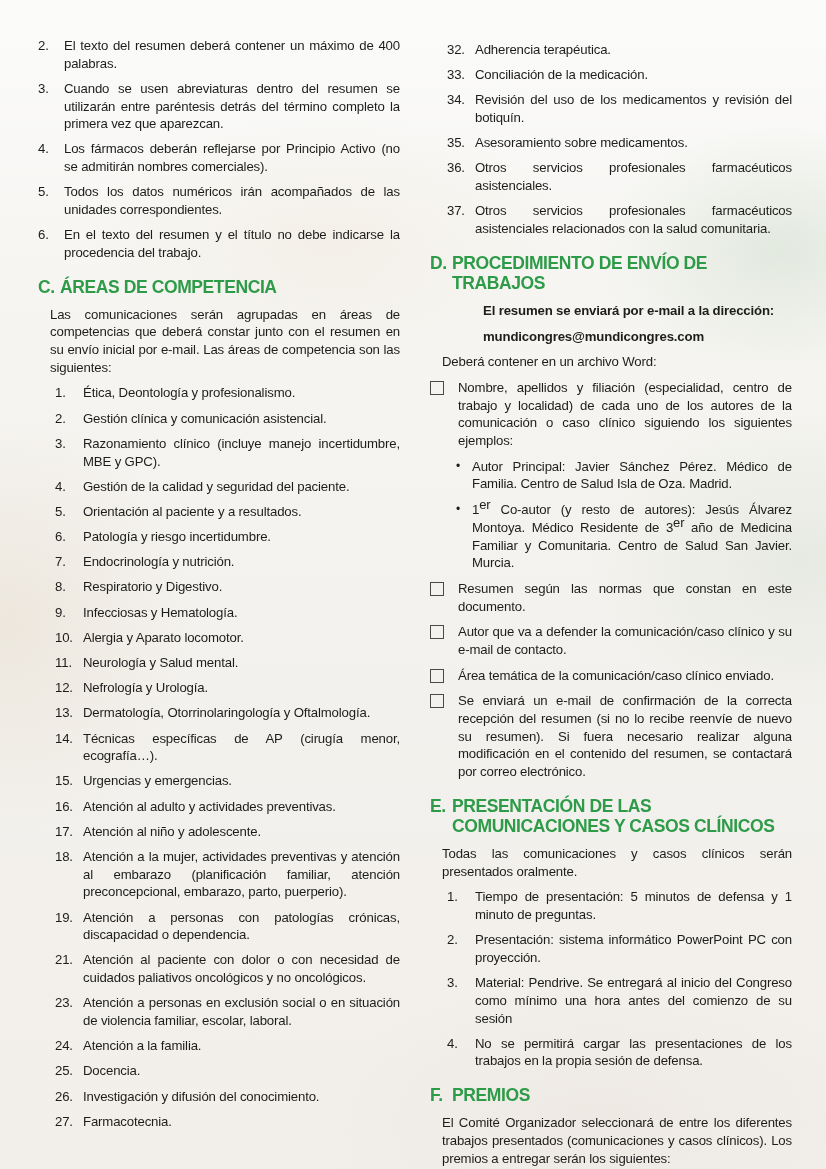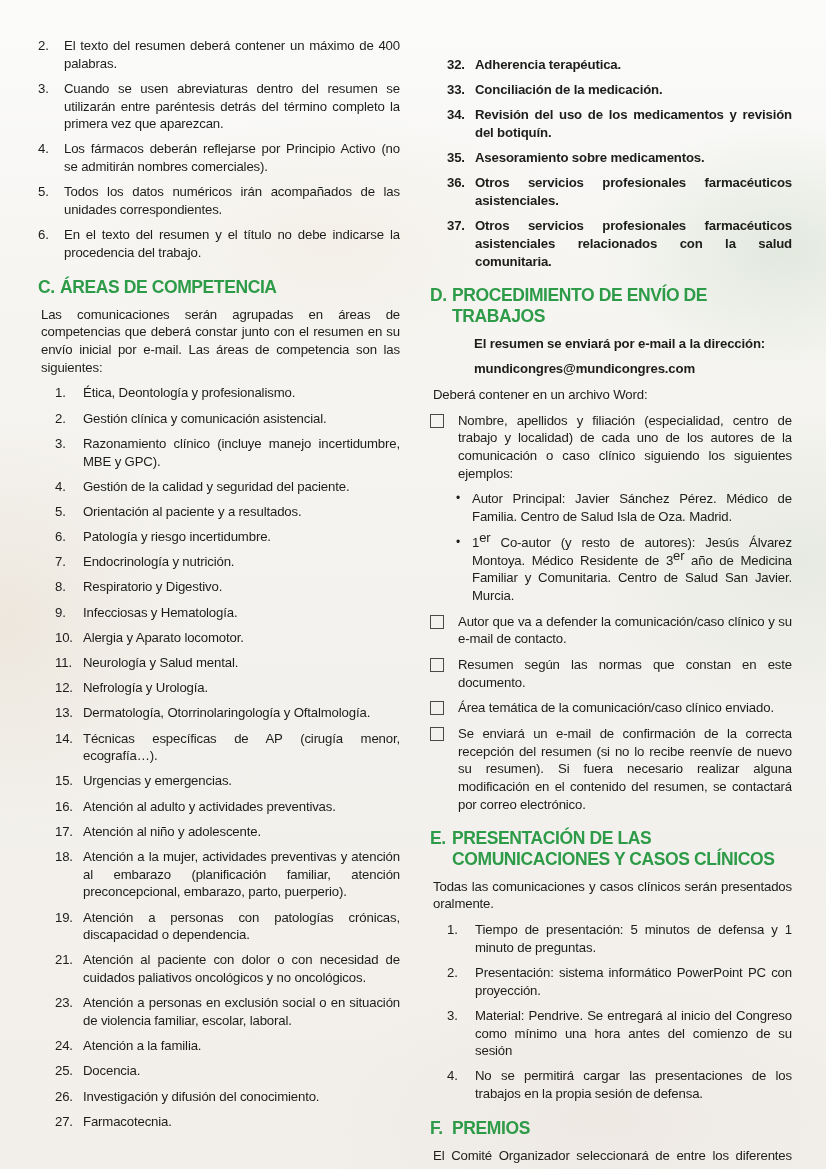--- a/index.html
+++ b/index.html
@@ -46,41 +46,41 @@
     margin: 15px 0 9px 0;
     font-size: 17.5px;
     line-height: 1.15;
     font-weight: bold;
     color: #2d9b48;
     letter-spacing: -0.4px;
   }
   h2.sec .pfx { flex: 0 0 22px; }
   h2.sec .ttl { flex: 1; }
 
-  p.para { margin: 0 0 8px 3px; text-align: justify; }
+  p.para { margin: 0 0 8px 12px; text-align: justify; }
   p.bold { font-weight: bold; padding-left: 41px; }
 
   
   .chk { display: flex; margin-bottom: 8px; }
   .chk .box {
     flex: 0 0 12px;
     width: 12px; height: 12px;
     border: 1.4px solid #4a4a48;
     margin: 2px 14px 0 0;
     background: transparent;
   }
   .chk .txt { flex: 1; text-align: justify; }
 
   
   .bul { display: flex; margin: 0 0 8px 26px; }
   .bul .dot { flex: 0 0 16px; font-size: 12px; }
   .bul .txt { flex: 1; text-align: justify; }
 
   sup.er { font-size: 13px; vertical-align: super; line-height: 0; }
-  .gap-top { margin-top: 19px; font-weight: bold; }
+  .gap-top { margin-top: 4px; }
 </style>
 </head>
 <body>
 
 <div class="page">
 
   <div class="col">
 
     <div class="list-outer">
   <div class="nrow">
@@ -302,26 +302,26 @@
     </div>
 
     <div class="bul">
       <span class="dot">•</span>
       <span class="txt"><span>1</span><sup class="er">er</sup><span> Co-autor (y resto de autores): Jesús Álvarez Montoya. Médico Residente de 3</span><sup class="er">er</sup><span> año de Medicina Familiar y Comunitaria. Centro de Salud San Javier. Murcia.</span></span>
     </div>
 
     <div>
   <div class="chk">
     <span class="box"></span>
-    <span class="txt">Autor que va a defender la comunicación/caso clínico y su e-mail de contacto.</span>
+    <span class="txt">Resumen según las normas que constan en este documento.</span>
   </div>
 
   <div class="chk">
     <span class="box"></span>
-    <span class="txt">Resumen según las normas que constan en este documento.</span>
+    <span class="txt">Autor que va a defender la comunicación/caso clínico y su e-mail de contacto.</span>
   </div>
 
   <div class="chk">
     <span class="box"></span>
     <span class="txt">Área temática de la comunicación/caso clínico enviado.</span>
   </div>
 
   <div class="chk">
     <span class="box"></span>
     <span class="txt">Se enviará un e-mail de confirmación de la correcta recepción del resumen (si no lo recibe reenvíe de nuevo su resumen). Si fuera necesario realizar alguna modificación en el contenido del resumen, se contactará por correo electrónico.</span>

